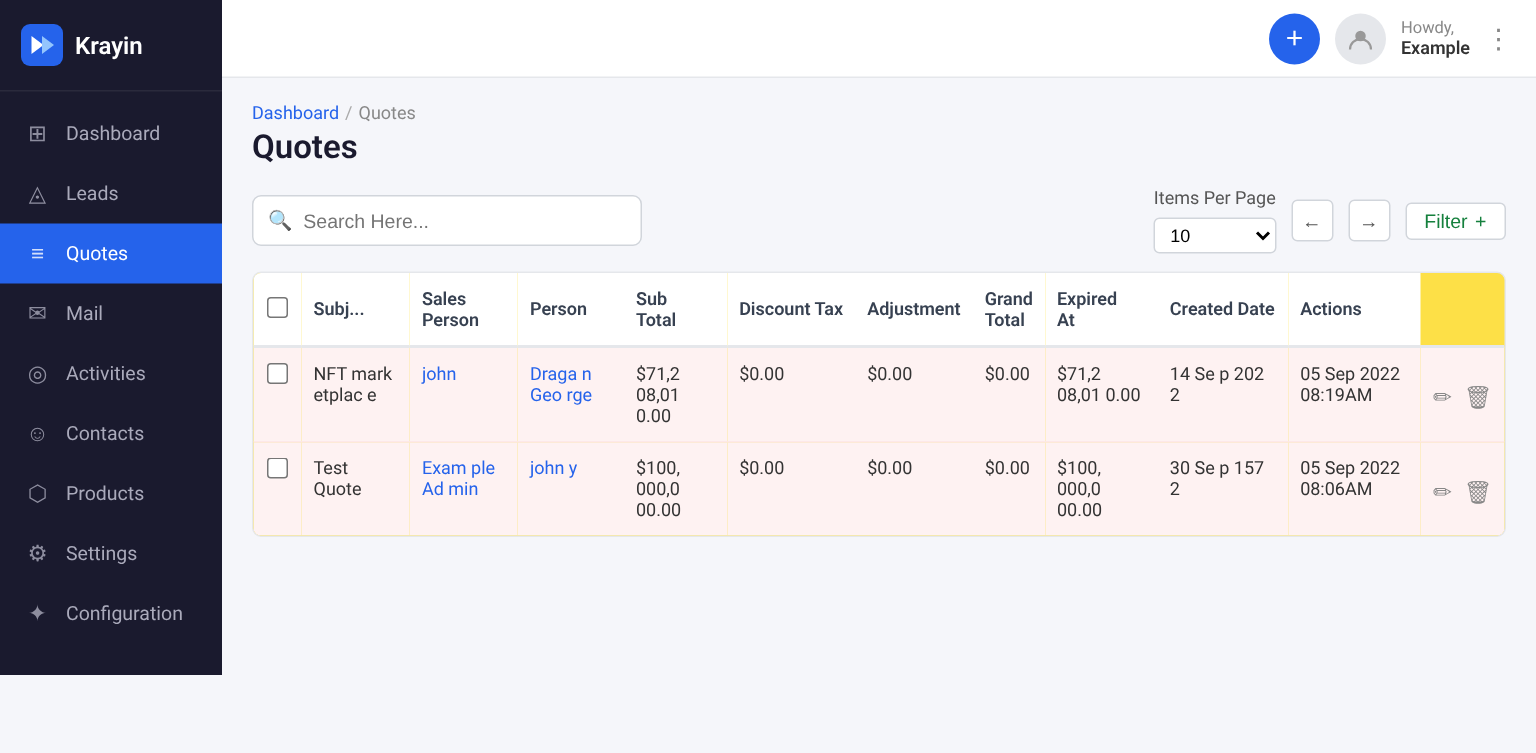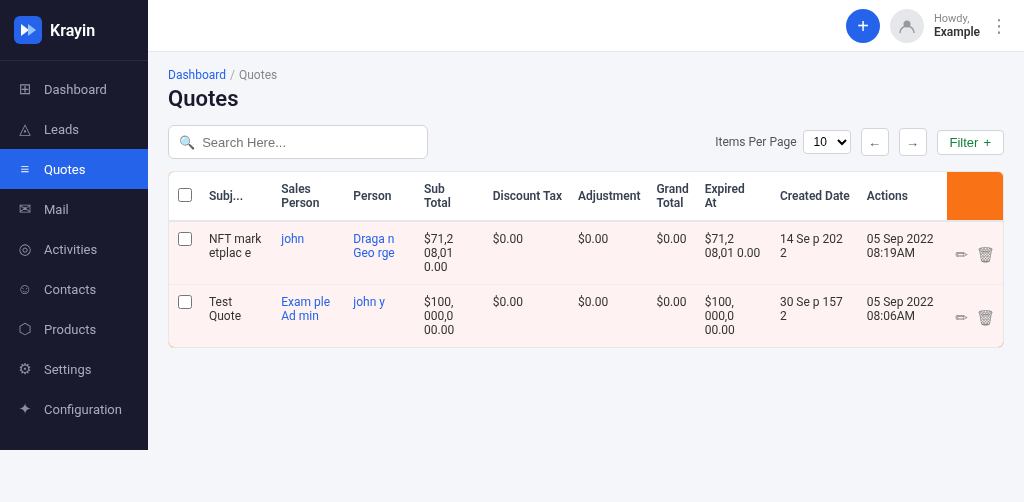--- a/index.html
+++ b/index.html
@@ -173,24 +173,24 @@
       border: none;
       outline: none;
       font-size: 13px;
       color: #1d4ed8;
       flex: 1;
       background: transparent;
     }
     .spacer { flex: 1; }
     .items-per-page {
       display: flex;
-      align-items: center;
       gap: 6px;
       font-size: 12px;
       color: #555;
+      flex-direction: column;
     }
     .items-per-page select {
       border: 1px solid #d1d5db;
       border-radius: 4px;
       padding: 3px 6px;
       font-size: 12px;
       background: #fff;
     }
     .pagination-btn {
       width: 28px;
@@ -213,21 +213,21 @@
       background: #fff;
       border-radius: 4px;
       padding: 4px 12px;
       font-size: 13px;
       cursor: pointer;
       color: #15803d;
     }
 
     
     .table-container {
-      background: #f97316;
+      background: #fde047;
       border-radius: 6px;
       border: 1px solid #e5e7eb;
       overflow: hidden;
     }
     table {
       width: 100%;
       border-collapse: collapse;
     }
     thead tr {
       background: #fff;

